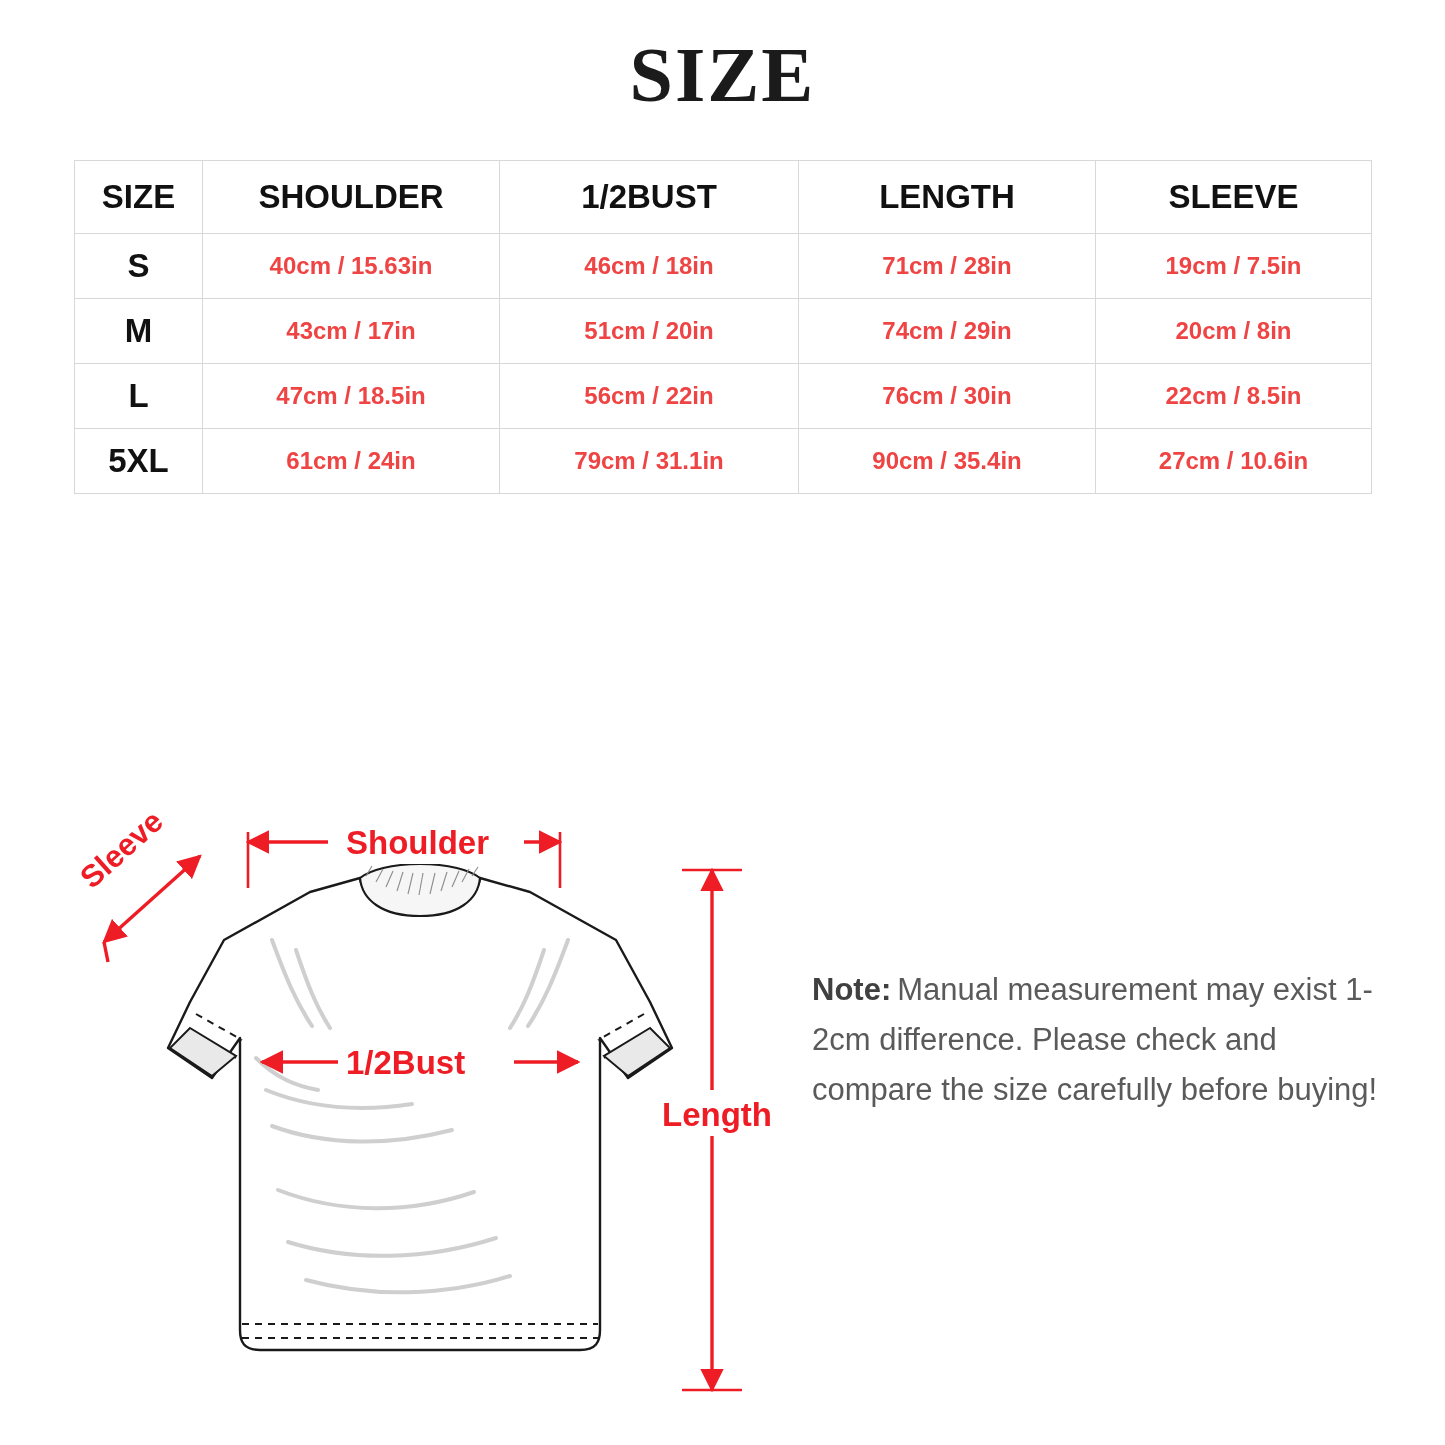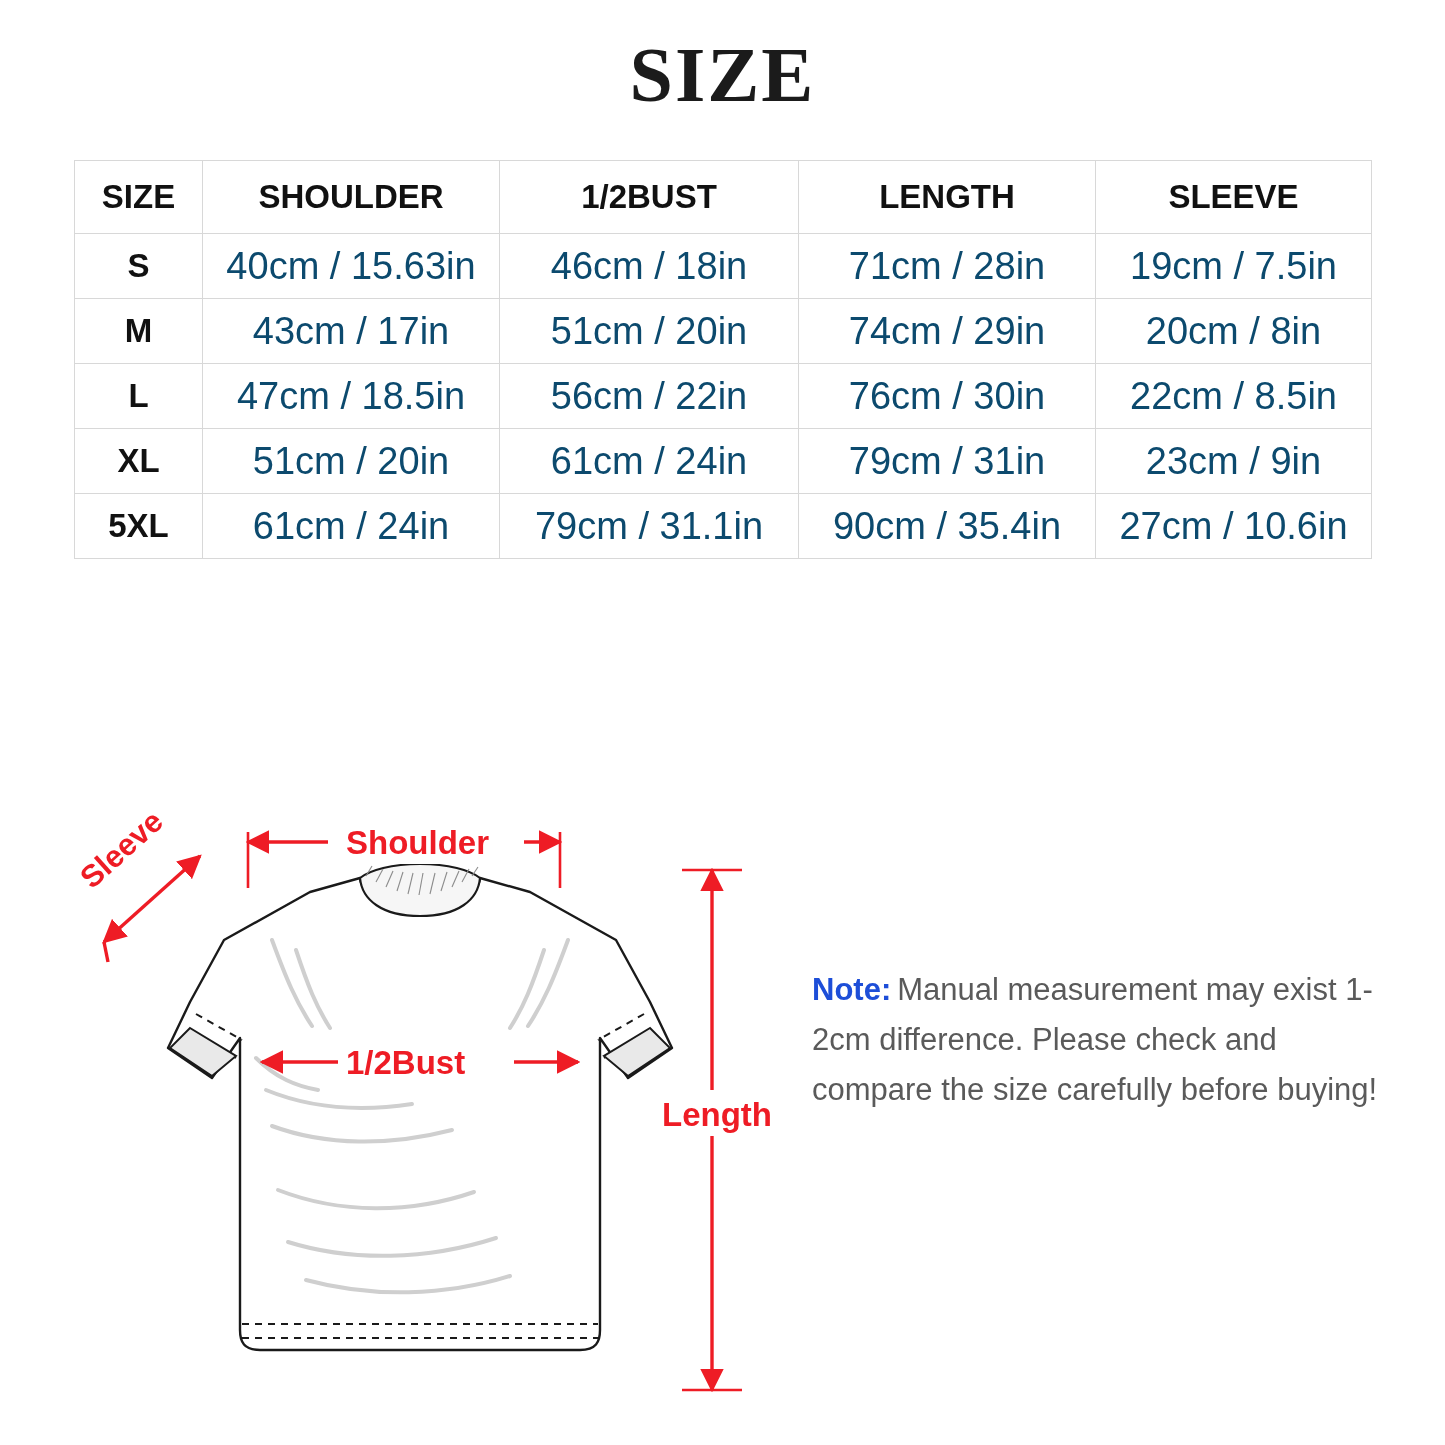--- a/index.html
+++ b/index.html
@@ -38,23 +38,23 @@
     position: absolute;
     top: 160px;
     left: 74px;
     width: 1297px;
     border-collapse: collapse;
     table-layout: fixed;
   }
   .size-table th, .size-table td {
     border: 1px solid #d8d8d8;
     text-align: center;
-    color: #0c4a6e;
-    font-size: 38px;
-    font-weight: normal;
+    color: #ef4444;
+    font-size: 24px;
+    font-weight: bold;
     height: 64px;
     padding: 0;
   }
   .size-table th {
     color: #111111;
     font-weight: bold;
     font-size: 33px;
     height: 72px;
   }
   .size-table td.size-cell {
@@ -82,21 +82,21 @@
   .note {
     position: absolute;
     left: 812px;
     top: 965px;
     width: 570px;
     font-size: 31px;
     line-height: 1.62;
     color: #5a5a5a;
   }
   .note b {
-    color: #1d4ed8;
+    color: #404040;
     font-weight: bold;
   }
   .note .note-label { margin-right: 6px; }
 </style>
 </head>
 <body>
 
 <div class="page">
 
   <div class="title">SIZE</div>
@@ -132,27 +132,20 @@
         <td>51cm / 20in</td>
         <td>74cm / 29in</td>
         <td>20cm / 8in</td>
       </tr>
       <tr>
         <td class="size-cell">L</td>
         <td>47cm / 18.5in</td>
         <td>56cm / 22in</td>
         <td>76cm / 30in</td>
         <td>22cm / 8.5in</td>
-      </tr>
-      <tr>
-        <td class="size-cell">XL</td>
-        <td>51cm / 20in</td>
-        <td>61cm / 24in</td>
-        <td>79cm / 31in</td>
-        <td>23cm / 9in</td>
       </tr>
       <tr>
         <td class="size-cell">5XL</td>
         <td>61cm / 24in</td>
         <td>79cm / 31.1in</td>
         <td>90cm / 35.4in</td>
         <td>27cm / 10.6in</td>
       </tr>
     </tbody>
   </table>

